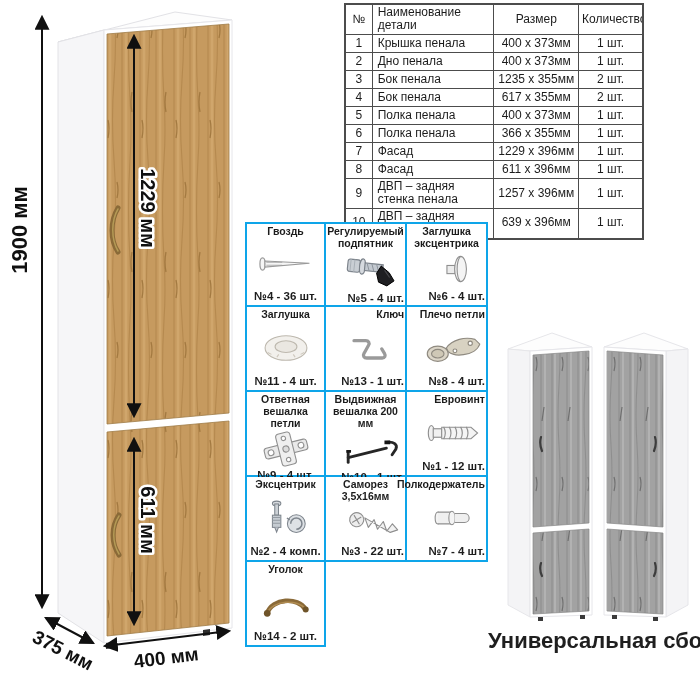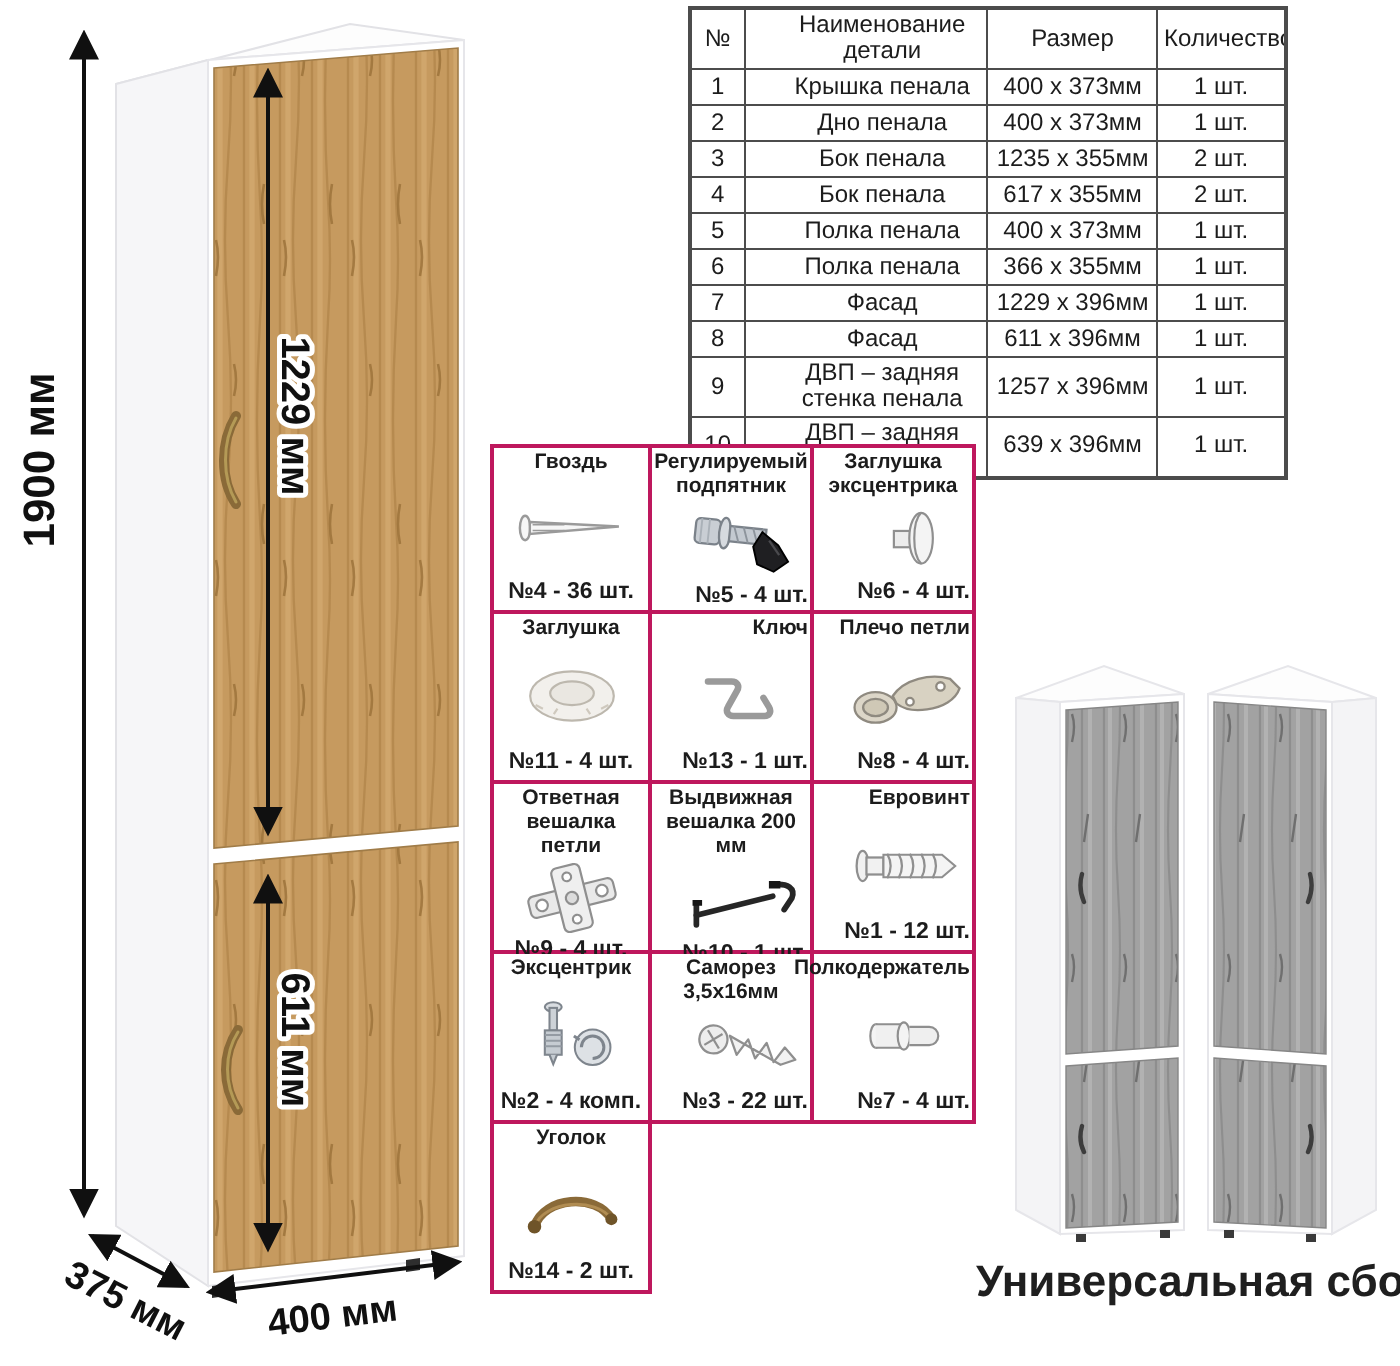--- a/index.html
+++ b/index.html
@@ -5,27 +5,27 @@
   html,body{margin:0;padding:0;background:#fff;}
   #stage{position:relative;width:700px;height:683px;background:#fff;overflow:hidden;
          font-family:"Liberation Sans",sans-serif;color:#1c1c1c;}
 
   
   #parts-table{position:absolute;left:344px;top:3px;border-collapse:collapse;
                table-layout:fixed;width:300px;font-size:12px;line-height:1.12;}
   #parts-table th,#parts-table td{border:1px solid #4c4c4c;padding:1px 3px;
                text-align:center;height:15px;overflow:hidden;}
   #parts-table th{font-weight:normal;height:16px;}
-  #parts-table td:nth-child(2),#parts-table th:nth-child(2){text-align:center;padding-left:19px;}
+  #parts-table td:nth-child(2),#parts-table th:nth-child(2){text-align:left;padding-left:5px;}
   #parts-table{border:2px solid #4c4c4c;}
 
   
   #hardware-grid{position:absolute;left:245px;top:222px;display:grid;
                  grid-template-columns:repeat(3,81px);grid-auto-rows:85px;}
-  .hw-cell{border:2px solid #be185d;box-sizing:border-box;background:#fff;
+  .hw-cell{border:2px solid #0ea5e9;box-sizing:border-box;background:#fff;
            display:flex;flex-direction:column;align-items:center;padding:2px 1px 3px;}
   .hw-cell:not(:nth-child(3n+1)){border-left:none;align-items:flex-end;}
   .hw-cell:nth-child(n+4){border-top:none;}
   .hw-title{font-weight:bold;font-size:10.5px;line-height:1.12;text-align:center;}
   .hw-icon{flex:1;display:flex;align-items:center;justify-content:center;}
   .hw-count{font-weight:bold;font-size:11.5px;text-align:center;}
 
   
   #cabinet-drawing{position:absolute;left:0;top:0;}
   #variants-drawing{position:absolute;left:496px;top:325px;}

